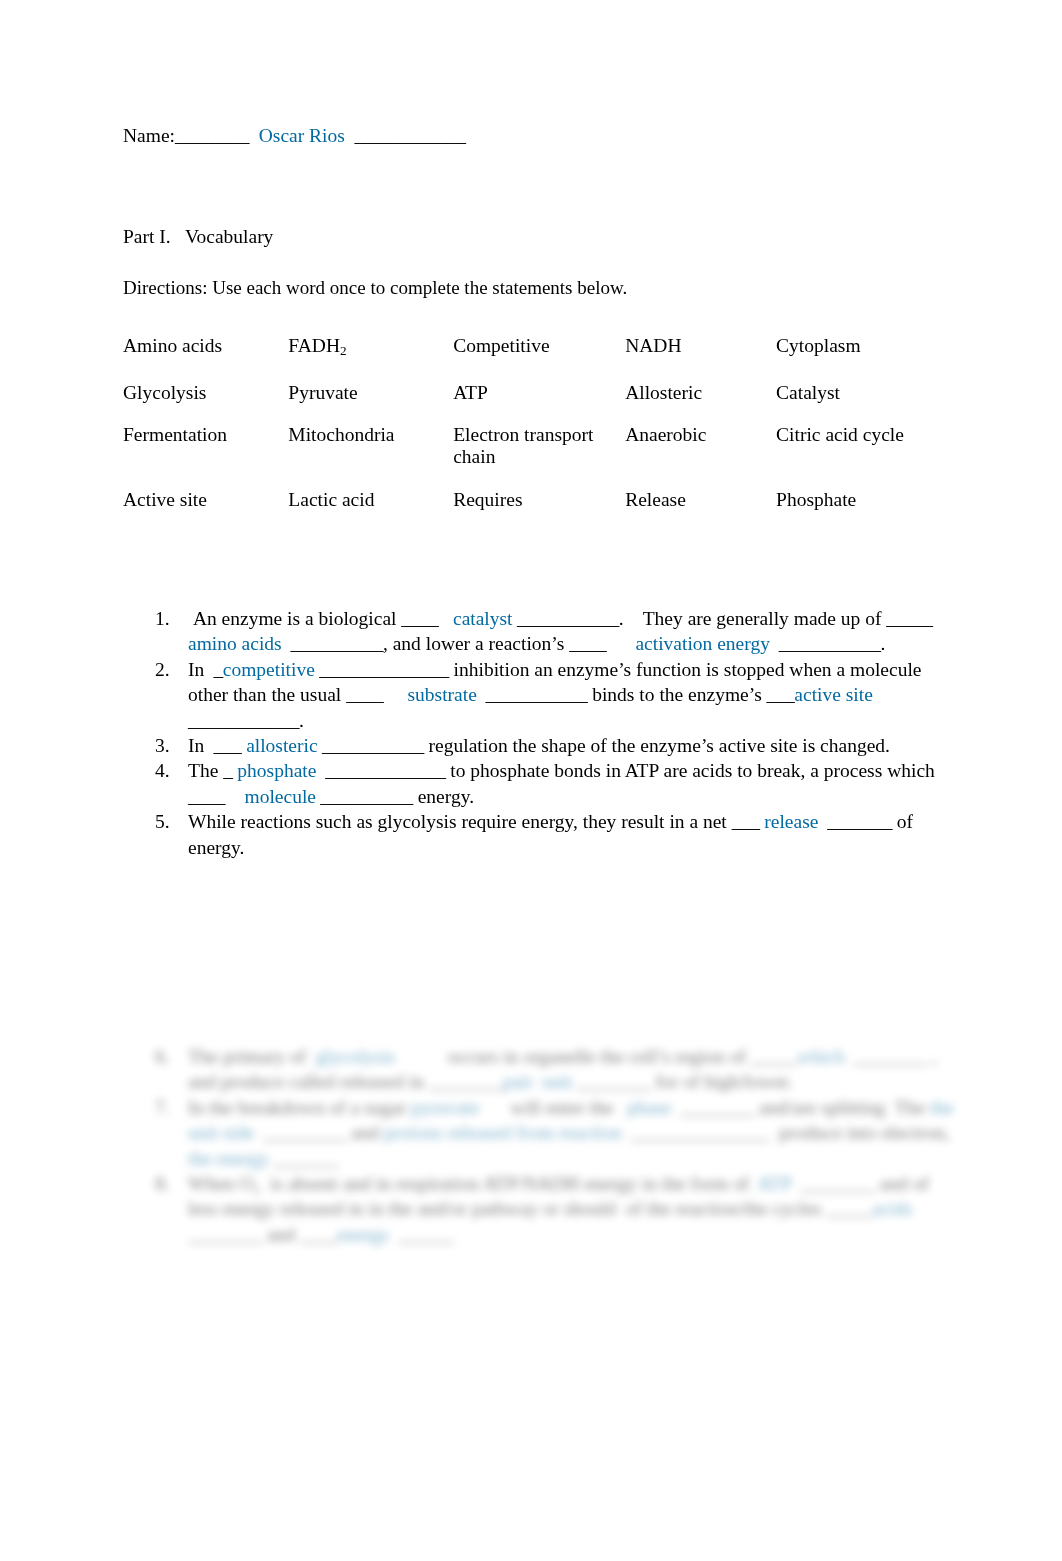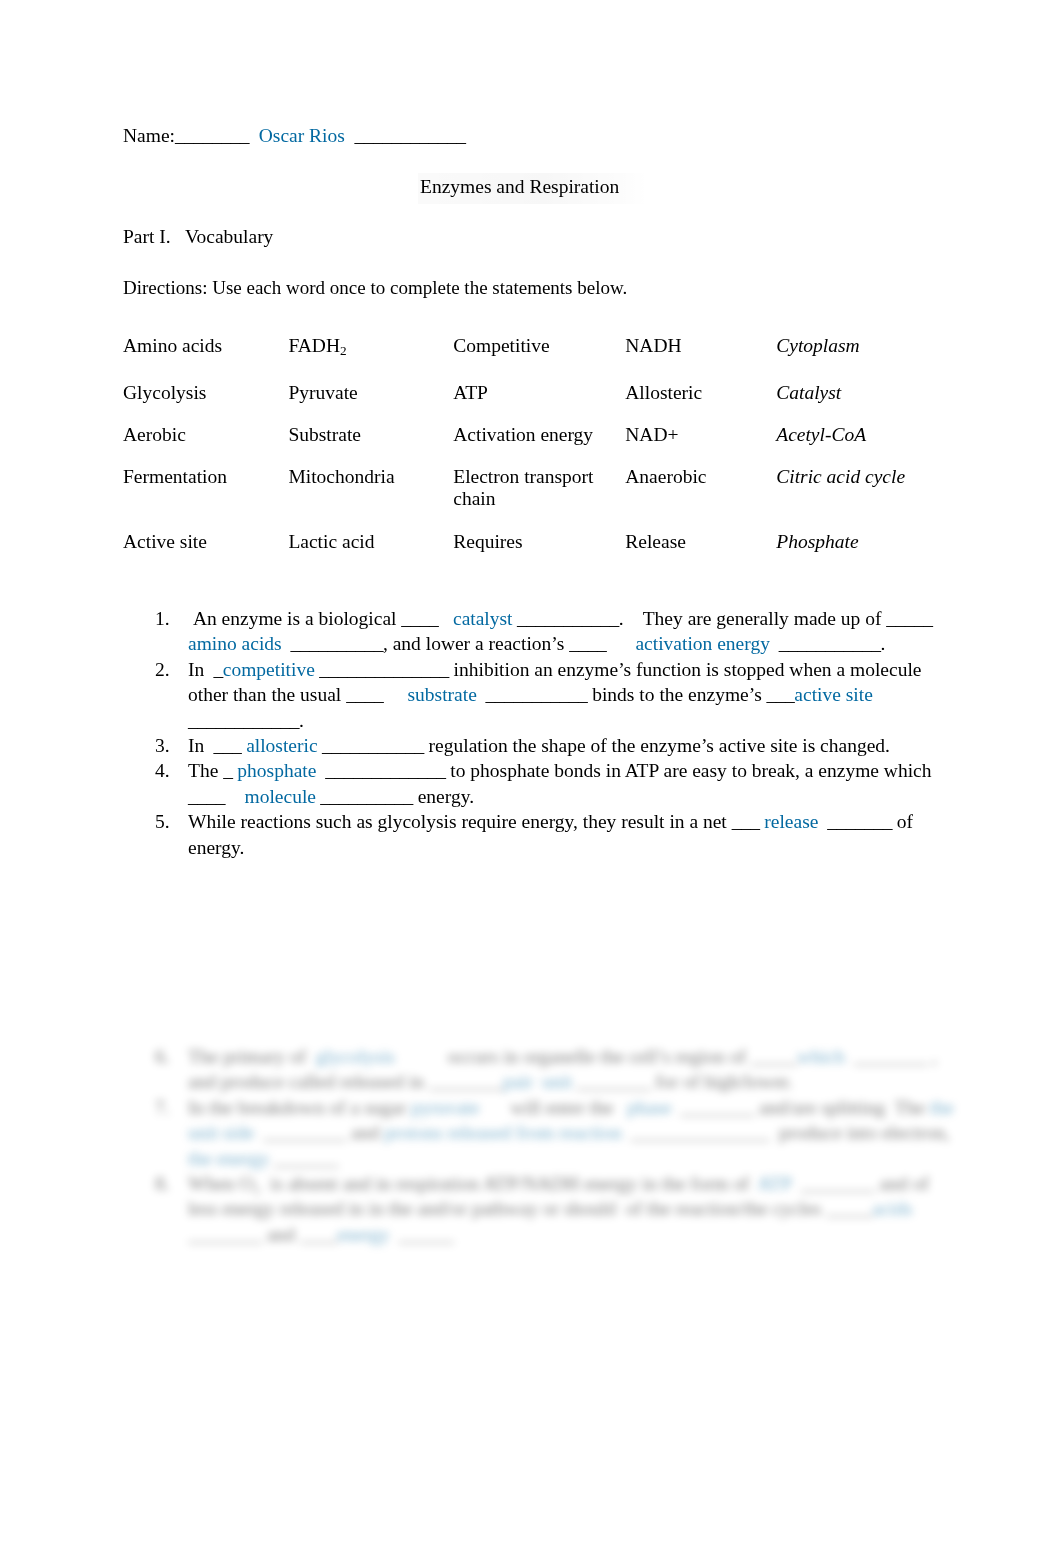--- a/index.html
+++ b/index.html
@@ -87,21 +87,21 @@
     border-collapse: collapse;
   }
   .wordbank td {
     vertical-align: top;
     padding: 0 10px 20px 0;
   }
   .wordbank td.c0 { width: 164px; }
   .wordbank td.c1 { width: 163px; }
   .wordbank td.c2 { width: 173px; }
   .wordbank td.c3 { width: 151px; }
-  .wordbank td.c4 { width: 169px; font-style: italic; }
+  .wordbank td.c4 { width: 169px; }
   .wordbank tr.r3 td { padding-bottom: 21px; }
   sub {
     font-size: 0.68em;
     vertical-align: -0.25em;
   }
 
   
   .questions {
     position: absolute;
     left: 155px;
@@ -137,23 +137,20 @@
   }
   .blurred-block .q-item { margin-bottom: 0; }
 </style>
 </head>
 <body>
 
 <div class="page">
 
   <div class="name-line"><span>Name:</span><span class="blank">________</span><span>  </span><span class="ans">Oscar Rios</span><span>  </span><span class="blank">____________</span></div>
 
-  <div class="title-wrap">
-    <span class="title-text">Enzymes and Respiration</span>
-  </div>
 
   <div class="part-heading">Part I.   Vocabulary</div>
 
   <div class="directions">Directions: Use each word once to complete the statements below.</div>
 
   <table class="wordbank">
     <tbody id="wordbank-body">
         <tr class="r0">
           <td class="c0">Amino acids</td>
           <td class="c1">FADH<sub>2</sub></td>
@@ -161,27 +158,20 @@
           <td class="c3">NADH</td>
           <td class="c4">Cytoplasm</td>
         </tr>
         <tr class="r1">
           <td class="c0">Glycolysis</td>
           <td class="c1">Pyruvate</td>
           <td class="c2">ATP</td>
           <td class="c3">Allosteric</td>
           <td class="c4">Catalyst</td>
         </tr>
-        <tr class="r2">
-          <td class="c0">Aerobic</td>
-          <td class="c1">Substrate</td>
-          <td class="c2">Activation energy</td>
-          <td class="c3">NAD+</td>
-          <td class="c4">Acetyl-CoA</td>
-        </tr>
         <tr class="r3">
           <td class="c0">Fermentation</td>
           <td class="c1">Mitochondria</td>
           <td class="c2">Electron transport chain</td>
           <td class="c3">Anaerobic</td>
           <td class="c4">Citric acid cycle</td>
         </tr>
         <tr class="r4">
           <td class="c0">Active site</td>
           <td class="c1">Lactic acid</td>
@@ -200,21 +190,21 @@
       <div class="q-item">
         <div class="q-num">2.</div>
         <div class="q-body"><span>In </span><span class="blank"> _</span><span class="ans">competitive</span><span class="blank"> ______________</span><span> inhibition an enzyme’s function is stopped when a molecule other than the usual </span><span class="blank">____</span><span>     </span><span class="ans">substrate</span><span class="blank">  ___________</span><span> binds to the enzyme’s </span><span class="blank">___</span><span class="ans">active site</span><span class="blank">  ____________</span><span>.</span></div>
       </div>
       <div class="q-item">
         <div class="q-num">3.</div>
         <div class="q-body"><span>In </span><span class="blank"> ___</span><span> </span><span class="ans">allosteric</span><span class="blank"> ___________</span><span> regulation the shape of the enzyme’s active site is changed.</span></div>
       </div>
       <div class="q-item">
         <div class="q-num">4.</div>
-        <div class="q-body"><span>The </span><span class="blank">_</span><span> </span><span class="ans">phosphate</span><span class="blank">  _____________</span><span> to phosphate bonds in ATP are easy to break, a enzyme which </span><span class="blank">____</span><span>    </span><span class="ans">molecule</span><span class="blank"> __________</span><span> energy.</span></div>
+        <div class="q-body"><span>The </span><span class="blank">_</span><span> </span><span class="ans">phosphate</span><span class="blank">  _____________</span><span> to phosphate bonds in ATP are acids to break, a process which </span><span class="blank">____</span><span>    </span><span class="ans">molecule</span><span class="blank"> __________</span><span> energy.</span></div>
       </div>
       <div class="q-item">
         <div class="q-num">5.</div>
         <div class="q-body"><span>While reactions such as glycolysis require energy, they result in a net </span><span class="blank">___</span><span> </span><span class="ans">release</span><span class="blank">  _______</span><span> of energy.</span></div>
       </div>
     </div>
 
   <div class="blurred-block" id="blurred-block">
       <div class="q-item">
         <div class="q-num">6.</div>

